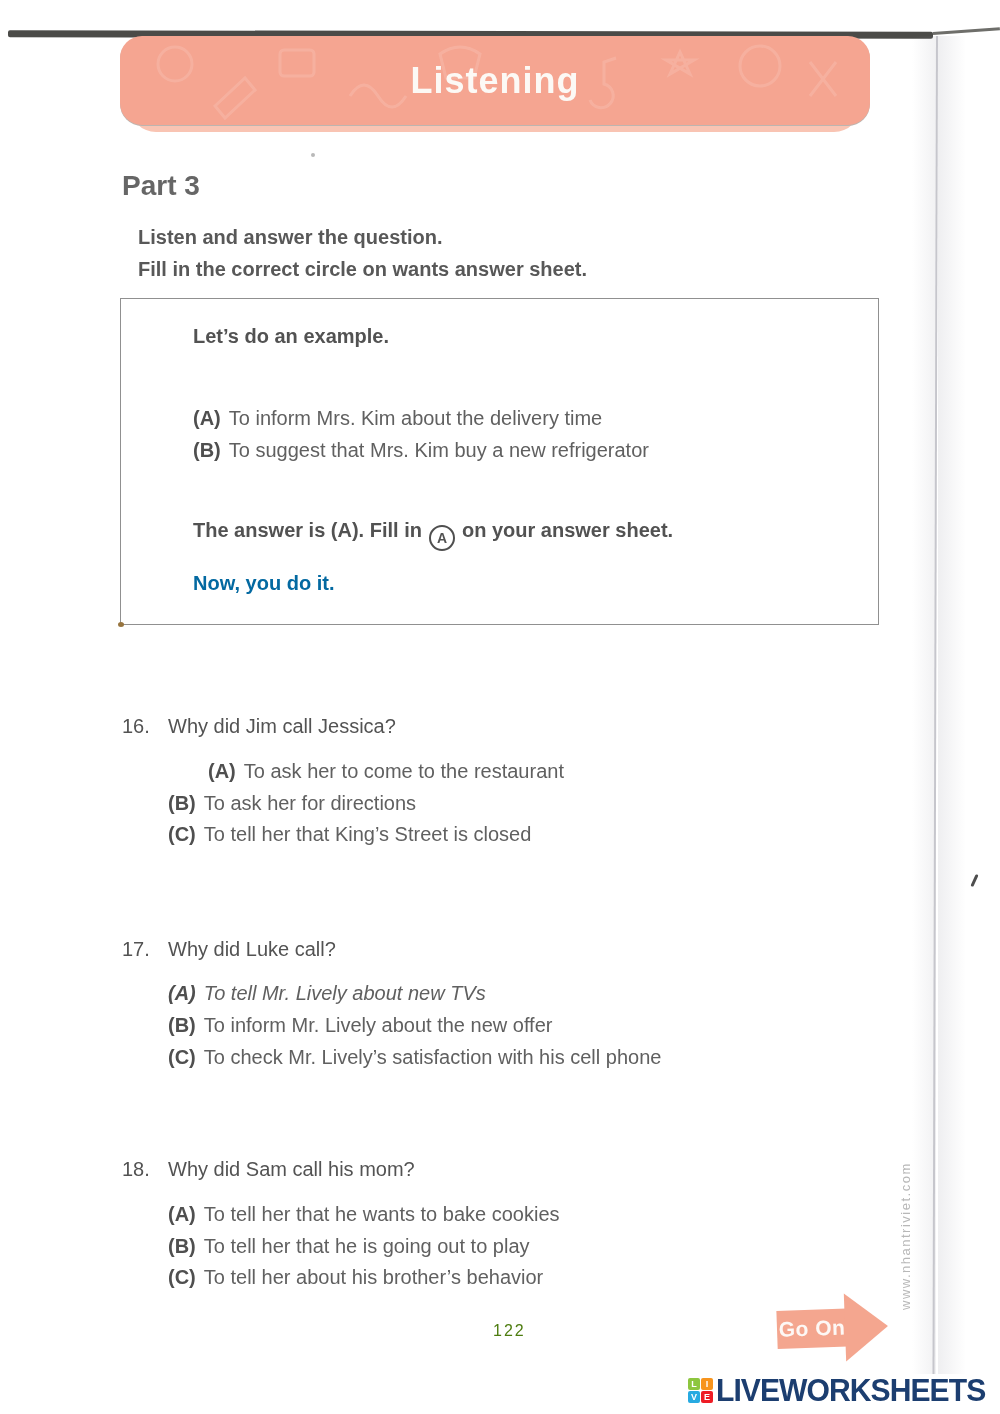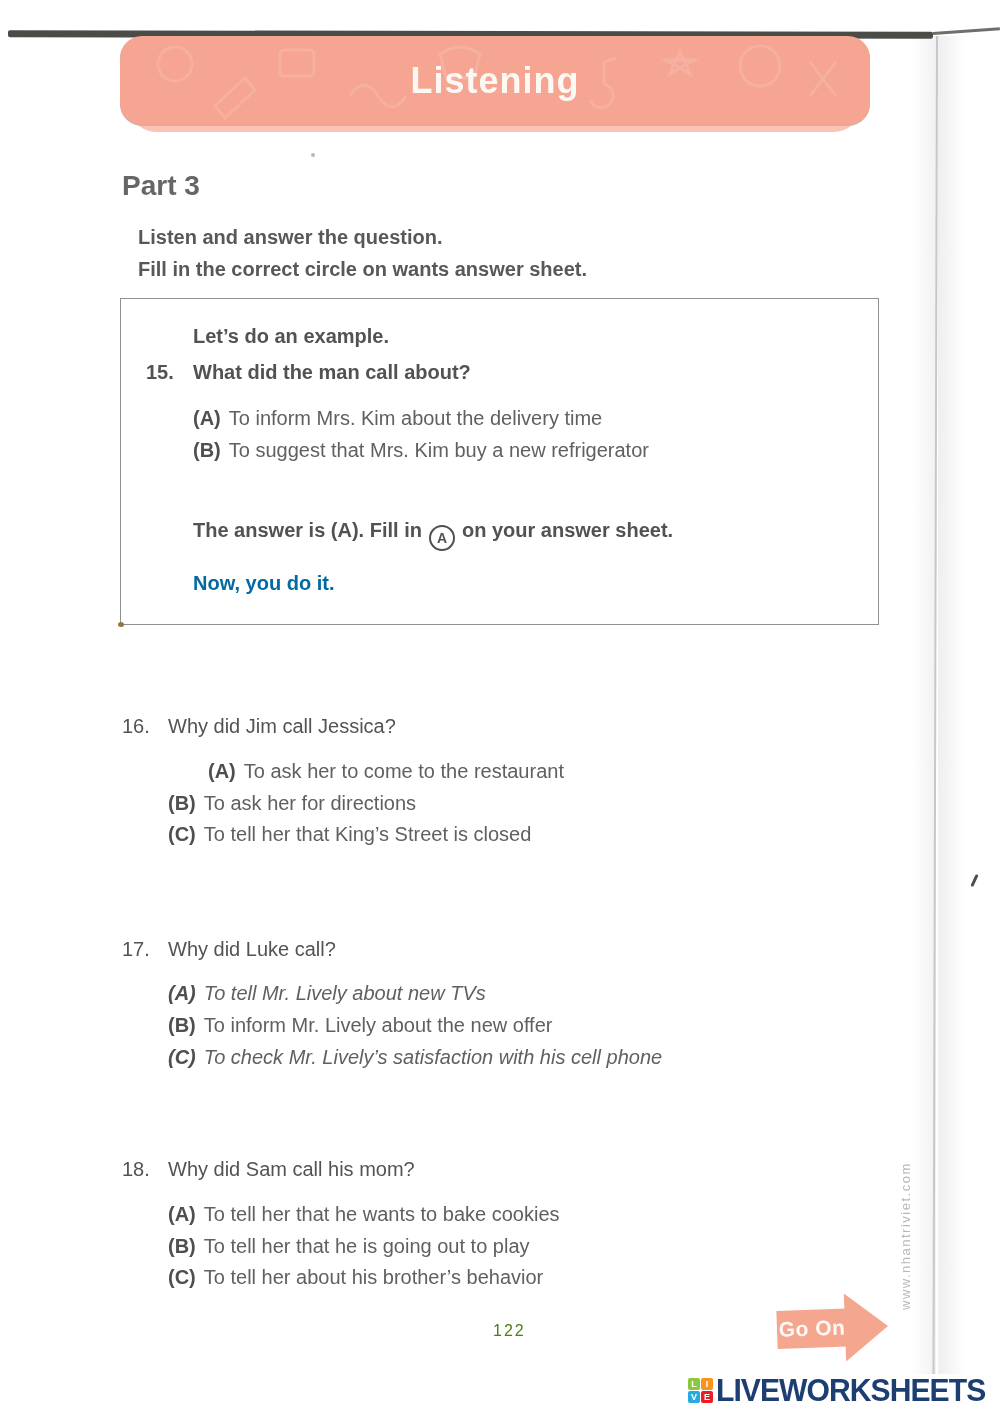--- a/index.html
+++ b/index.html
@@ -48,21 +48,21 @@
   .ex-answer{position:absolute;left:72px;top:220px;font-size:20px;font-weight:700;color:#525252;}
   .circle-a{display:inline-flex;align-items:center;justify-content:center;width:22px;height:22px;border:2px solid #4f4f4f;border-radius:50%;font-size:14px;font-weight:700;margin:0 7px;vertical-align:-6px;}
   .ex-closing{position:absolute;left:72px;top:273px;font-size:20px;font-weight:700;color:#0369a1;}
 
   
   .q{position:absolute;left:122px;font-size:20px;font-weight:400;color:#535353;white-space:nowrap;}
   .q .q-num{display:inline-block;width:46px;}
   .q16{top:715px;} .q17{top:938px;} .q18{top:1158px;}
   .main-opt{left:168px;}
   .o16a{top:760px;margin-left:40px;} .o16b{top:792px;} .o16c{top:823px;}
-  .o17a{top:982px;font-style:italic;} .o17b{top:1014px;} .o17c{top:1046px;font-style:italic;}
+  .o17a{top:982px;font-style:italic;} .o17b{top:1014px;} .o17c{top:1046px;}
   .o18a{top:1203px;} .o18b{top:1235px;} .o18c{top:1266px;}
 
   
   .page-number{position:absolute;left:493px;top:1322px;font-size:16px;color:#4d7c0f;letter-spacing:2px;}
   .go-on{position:absolute;left:775px;top:1292px;width:115px;height:72px;transform:rotate(-2deg);}
   .go-on-rect{position:absolute;left:2px;top:17px;width:70px;height:38px;background:#f4a68f;display:flex;align-items:center;justify-content:center;}
   .go-on-label{color:#fdf8f5;font-size:21px;font-weight:700;letter-spacing:0.5px;}
   .go-on-tri{position:absolute;left:70px;top:2px;width:0;height:0;border-left:43px solid #f4a68f;border-top:34px solid transparent;border-bottom:34px solid transparent;}
   .side-url{position:absolute;left:898px;top:1310px;transform-origin:0 0;transform:rotate(-90deg);font-size:13px;color:#b8b8b8;letter-spacing:1.5px;white-space:nowrap;}
 
@@ -104,23 +104,20 @@
     <div class="banner-title">Listening</div>
   </div>
 
   <div class="part-title">Part 3</div>
   <div class="instr instr1">Listen and answer the question.</div>
   <div class="instr instr2">Fill in the correct circle on wants answer sheet.</div>
 
   <div class="example-box">
     <div class="box-dot"></div>
     <div class="ex-intro">Let’s do an example.</div>
-    <div class="ex-q">
-      <span class="q-num">15.</span><span>What did the man call about?</span>
-    </div>
     <div class="opt ex-opt ex-opt-a">
       <span class="opt-letter">(A)</span><span class="opt-text">To inform Mrs. Kim about the delivery time</span>
     </div>
     <div class="opt ex-opt ex-opt-b">
       <span class="opt-letter">(B)</span><span class="opt-text">To suggest that Mrs. Kim buy a new refrigerator</span>
     </div>
     <div class="ex-answer">
       <span>The answer is (A). Fill in</span><span class="circle-a">A</span><span>on your answer sheet.</span>
     </div>
     <div class="ex-closing">Now, you do it.</div>

